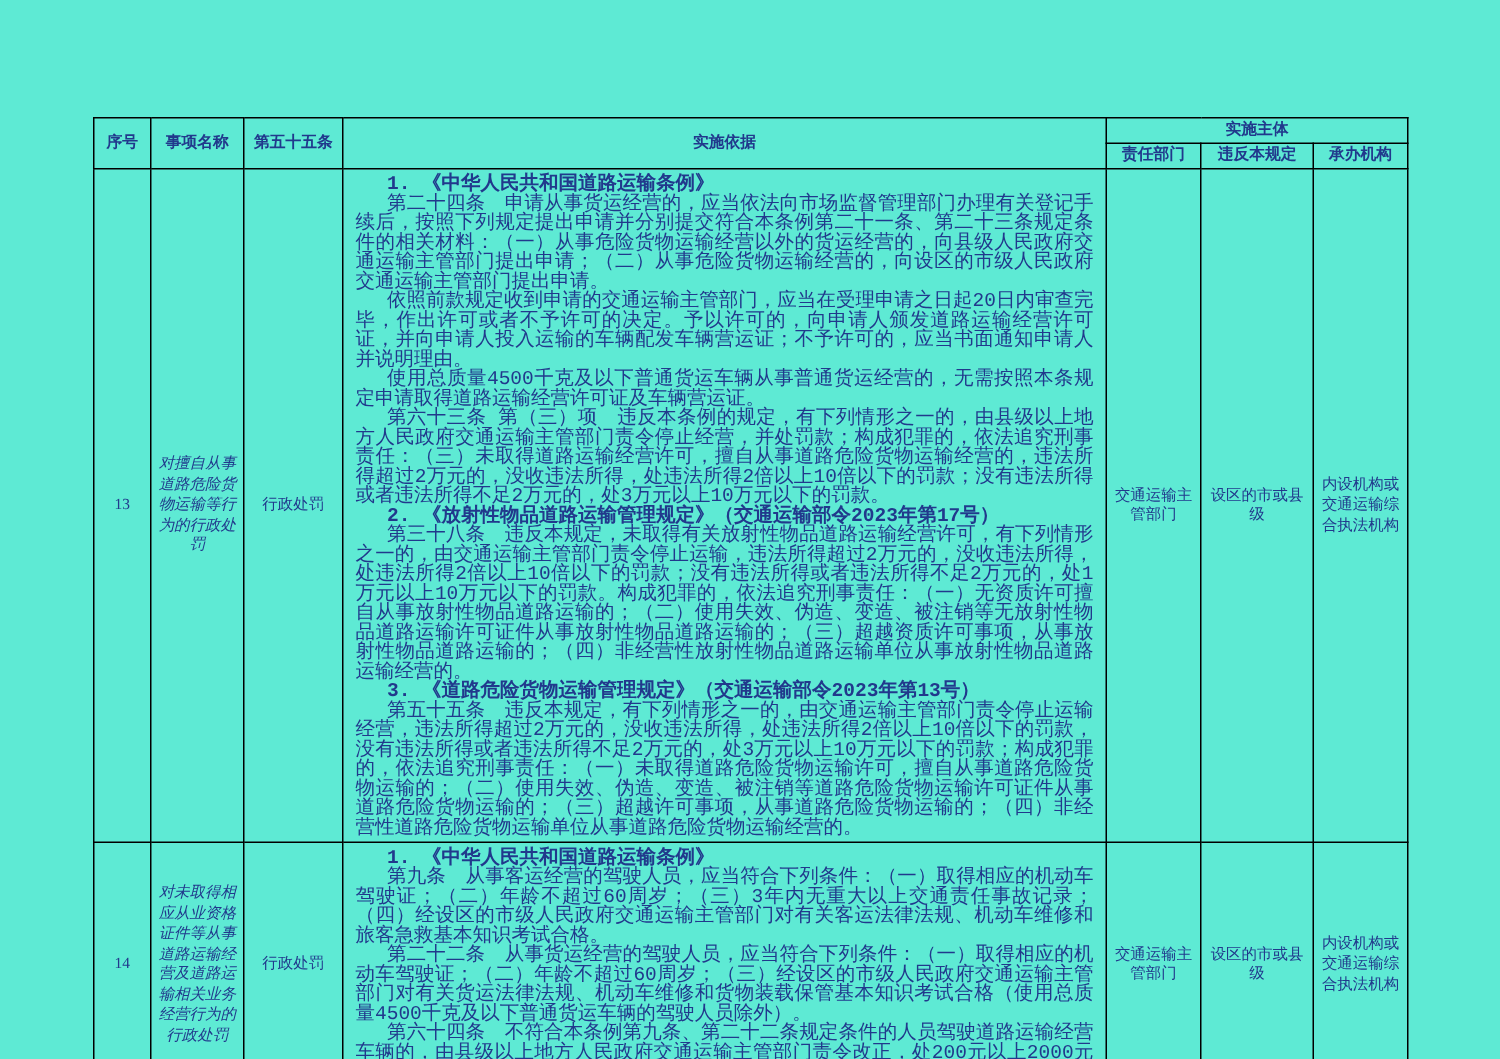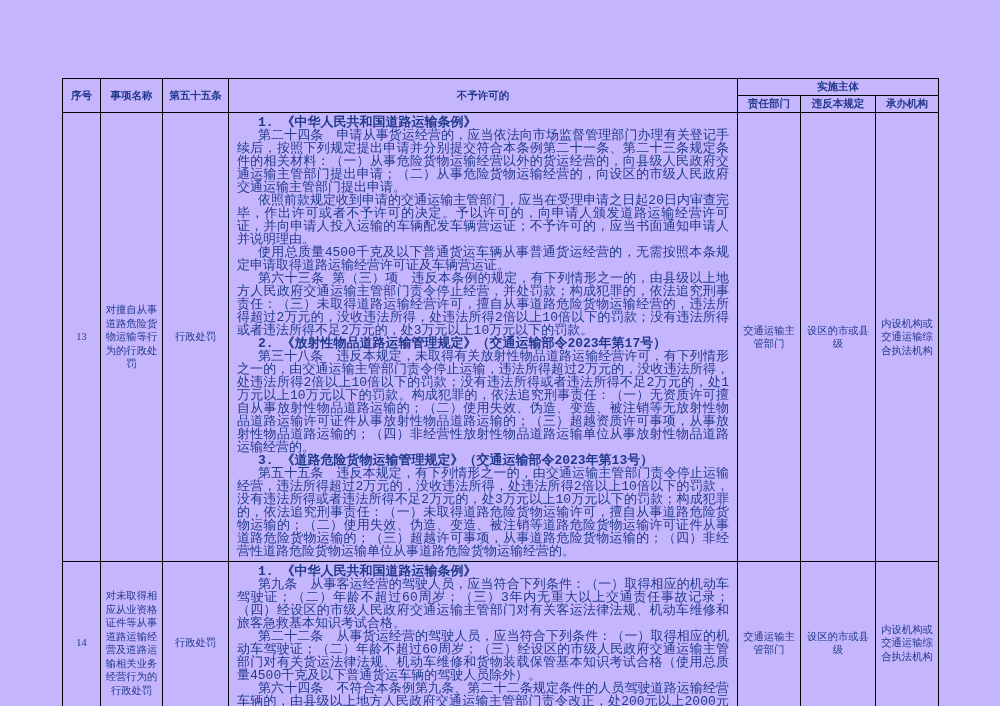--- a/index.html
+++ b/index.html
@@ -8,21 +8,21 @@
     height: 706px;
     background: #ffffff;
     font-family: "Liberation Serif", serif;
     color: #21398c;
   }
   .page {
     width: 1000px;
     height: 706px;
     box-sizing: border-box;
     padding: 78px 62px 10px 62px;
-    background: #c4b5fd;
+    background: #5eead4;
     position: relative;
   }
   table.main {
     width: 876px;
     border-collapse: collapse;
     table-layout: fixed;
   }
   table.main th, table.main td {
     border: 1px solid #000000;
     box-sizing: border-box;
@@ -36,21 +36,21 @@
     padding: 1px 1px;
   }
   td.c-no, td.c-name, td.c-type, td.c-dept, td.c-level, td.c-agency {
     text-align: center;
     vertical-align: middle;
     font-size: 10.3px;
     line-height: 13.5px;
     padding: 2px 5px;
   }
   td.c-no { padding: 16px 1px; }
-  td.c-name { padding: 2px 1px; }
+  td.c-name { padding: 2px 1px; font-style: italic; }
   td.c-basis {
     font-size: 13px;
     line-height: 13px;
     text-align: justify;
     vertical-align: middle;
     padding: 3px 8px;
     font-family: Liberation Mono, monospace;
   }
   .law-title {
     font-weight: bold;
@@ -79,21 +79,21 @@
       <col style="width:509px">
       <col style="width:63px">
       <col style="width:75px">
       <col style="width:63px">
     </colgroup>
     <thead>
       <tr>
         <th rowspan="2">序号</th>
         <th rowspan="2">事项名称</th>
         <th rowspan="2">第五十五条</th>
-        <th rowspan="2">不予许可的</th>
+        <th rowspan="2">实施依据</th>
         <th colspan="3">实施主体</th>
       </tr>
       <tr>
         <th>责任部门</th>
         <th>违反本规定</th>
         <th>承办机构</th>
       </tr>
     </thead>
     <tbody>
         <tr>

